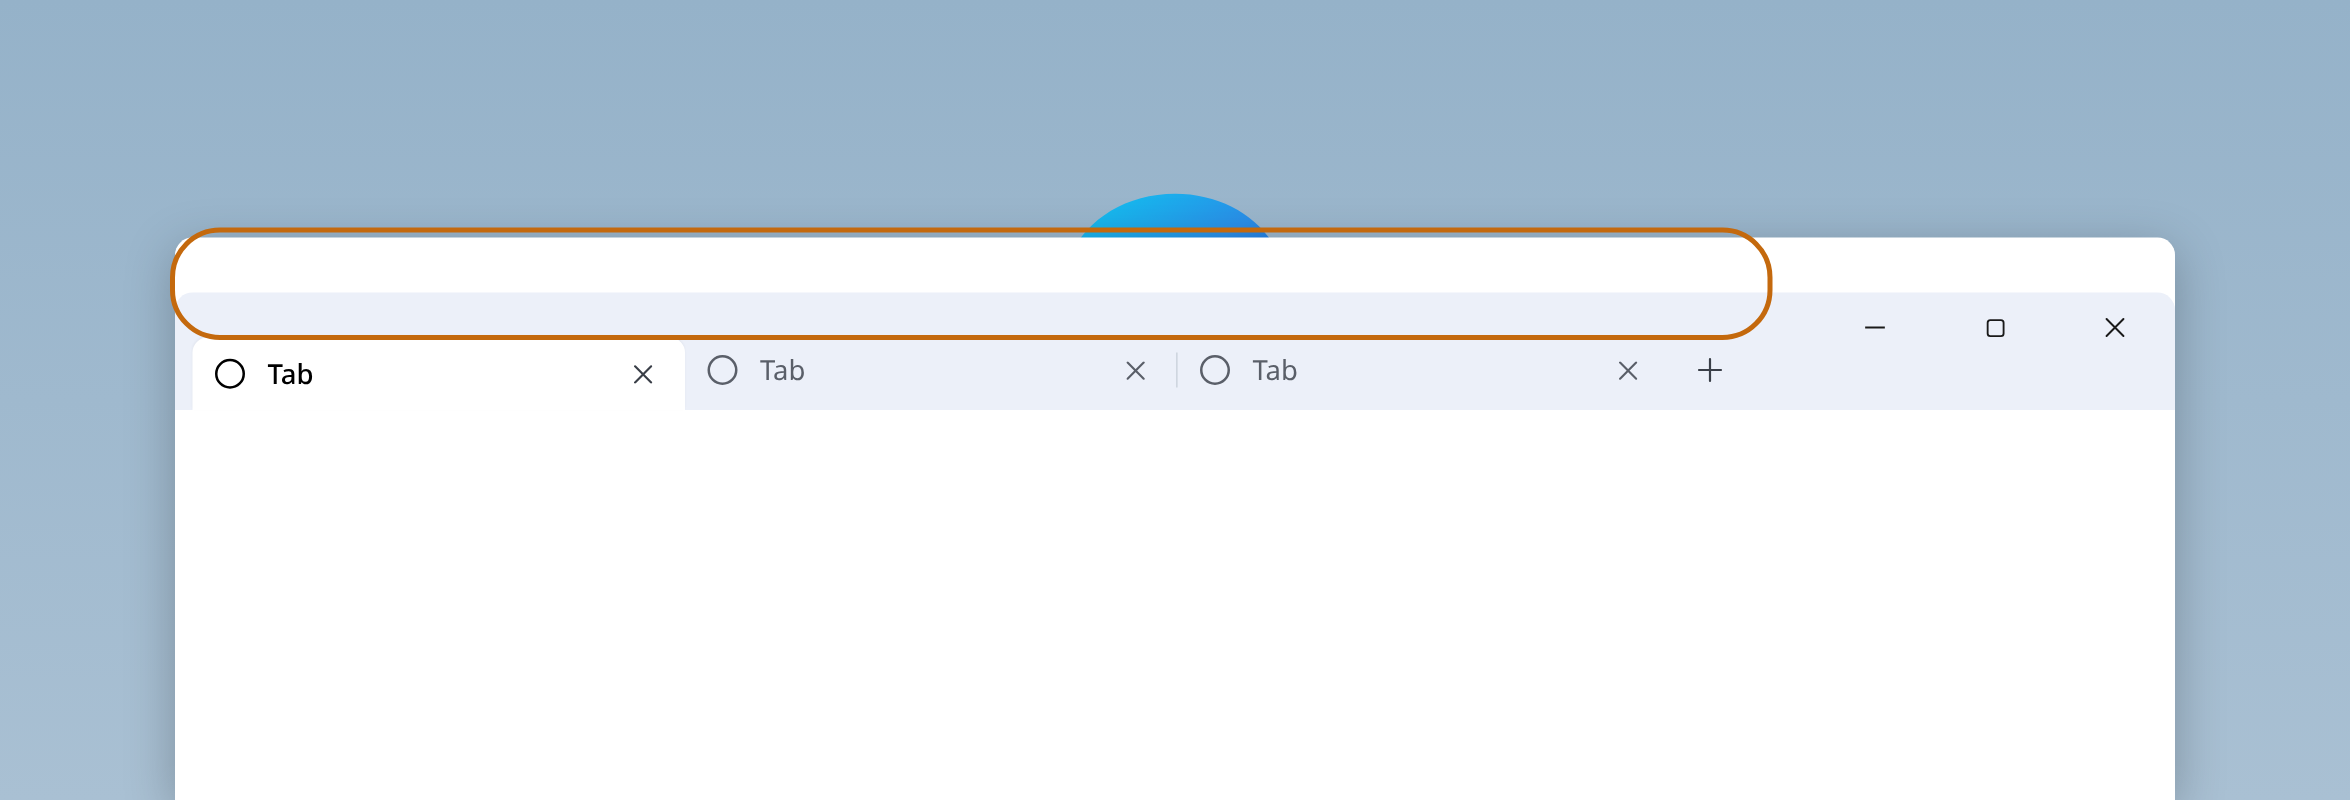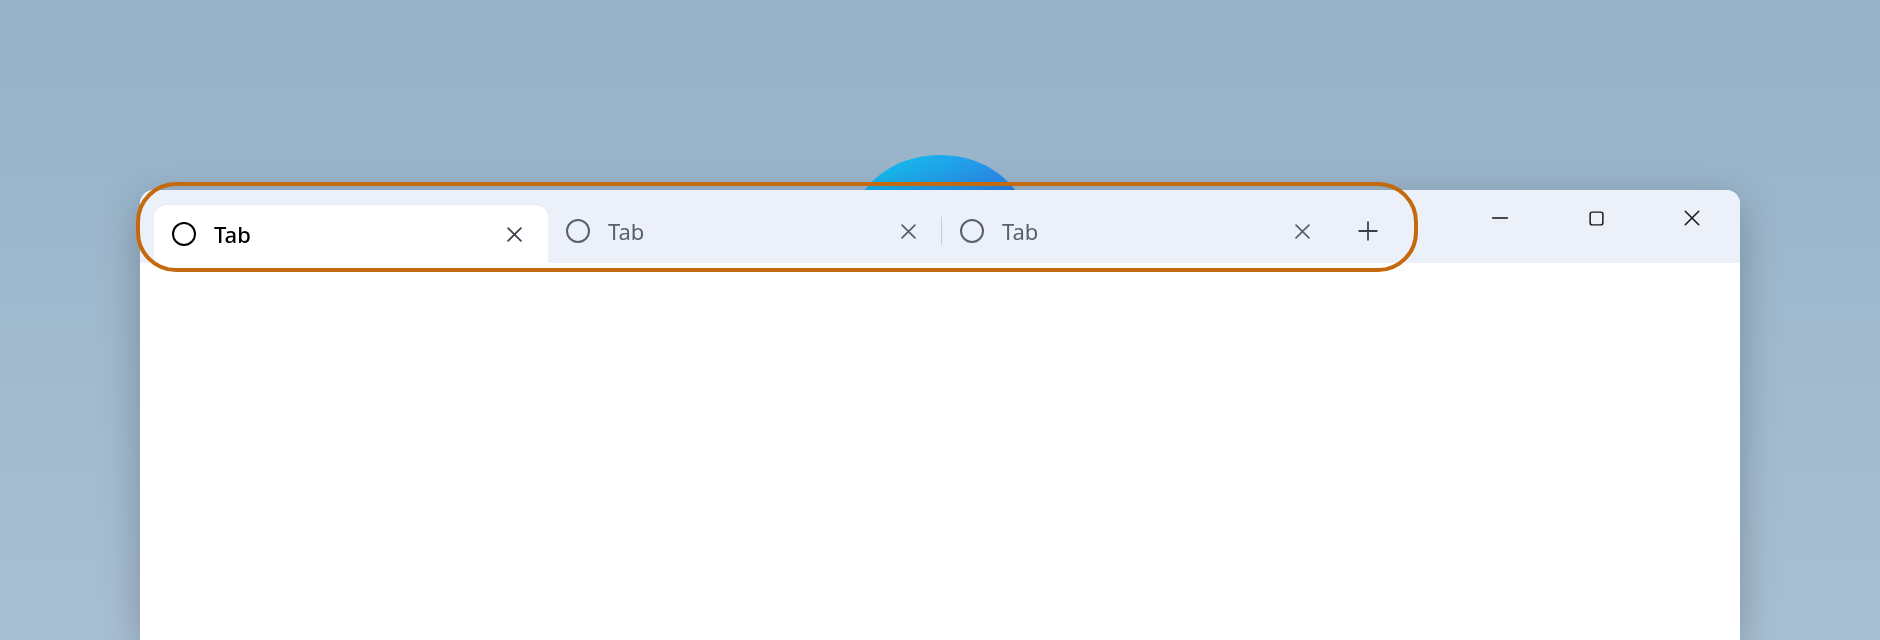--- a/index.html
+++ b/index.html
@@ -19,26 +19,27 @@
   .browser-window {
     position: absolute;
     left: 140px; right: 140px; top: 190px; bottom: 0;
     background: #ffffff;
     border-radius: 14px 14px 0 0;
     box-shadow: 0 10px 40px rgba(0,0,0,0.25);
     display: flex; flex-direction: column;
     overflow: visible;
   }
   .title-bar {
-    height: 73px;
+    height: 94px;
     background: #ecf0f9;
     border-radius: 14px 14px 0 0;
     display: flex;
     align-items: stretch;
     position: relative;
+    margin-top: 44px;
   }
   .tabs-region {
     display: flex; align-items: flex-end;
     padding-left: 14px;
     height: 100%;
     flex: 0 0 auto;
   }
   .tab {
     width: 394px;
     height: 58px;

